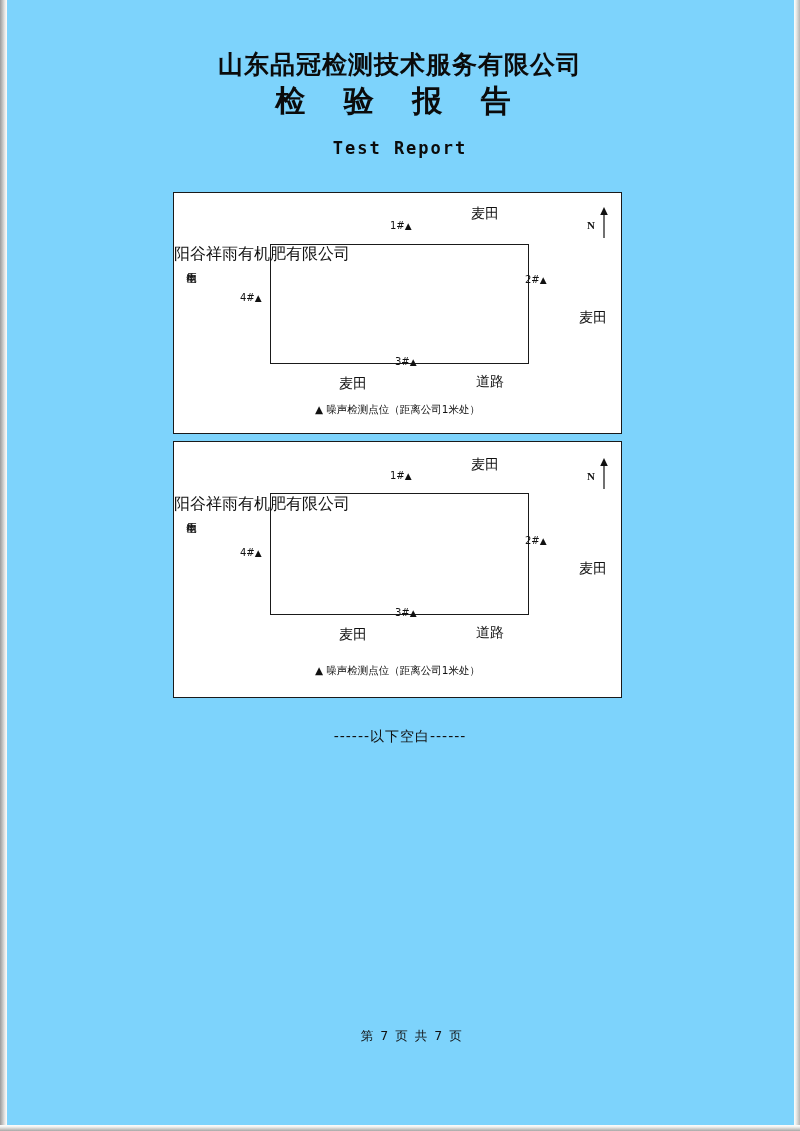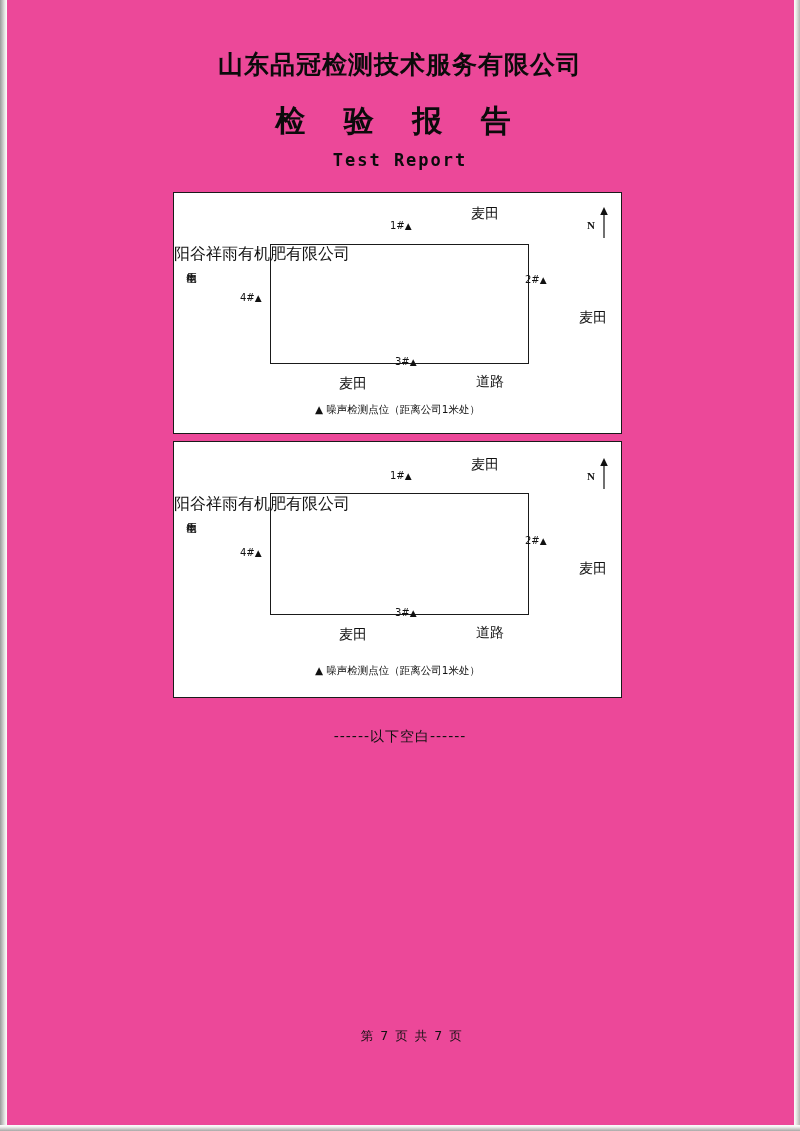--- a/index.html
+++ b/index.html
@@ -13,21 +13,21 @@
     font-family: "Liberation Serif", serif;
     color: #111;
     position: relative;
     overflow: hidden;
   }
   .page {
     position: absolute;
     left: 0; top: 0;
     width: 800px;
     height: 1131px;
-    background: #ec4899;
+    background: #7dd3fc;
   }
   
   .scan-edge-left {
     position: absolute;
     left: 0; top: 0;
     width: 7px; height: 1131px;
     background: linear-gradient(to right, #9a9a9a, #e8e8e6 70%, #fdfdfc);
   }
   .scan-edge-right {
     position: absolute;
@@ -57,30 +57,29 @@
     color: #0b0b0b;
   }
   .company-en {
     margin-top: 8px;
     font-family: "Liberation Serif", serif;
     font-size: 15.5px;
     font-weight: bold;
     color: #0b0b0b;
   }
   .report-cn {
-    margin-top: 20px;
     font-family: "DejaVu Sans", sans-serif;
     font-size: 30px;
     font-weight: bold;
     letter-spacing: 14px;
     padding-left: 0;
     color: #0b0b0b;
   }
   .report-en {
-    margin-top: 8px;
+    margin-top: 16px;
     font-family: "DejaVu Sans Mono", monospace;
     font-size: 17px;
     font-weight: bold;
     letter-spacing: 2px;
     color: #0b0b0b;
   }
 
   .diagram {
     position: absolute;
     left: 173px;

